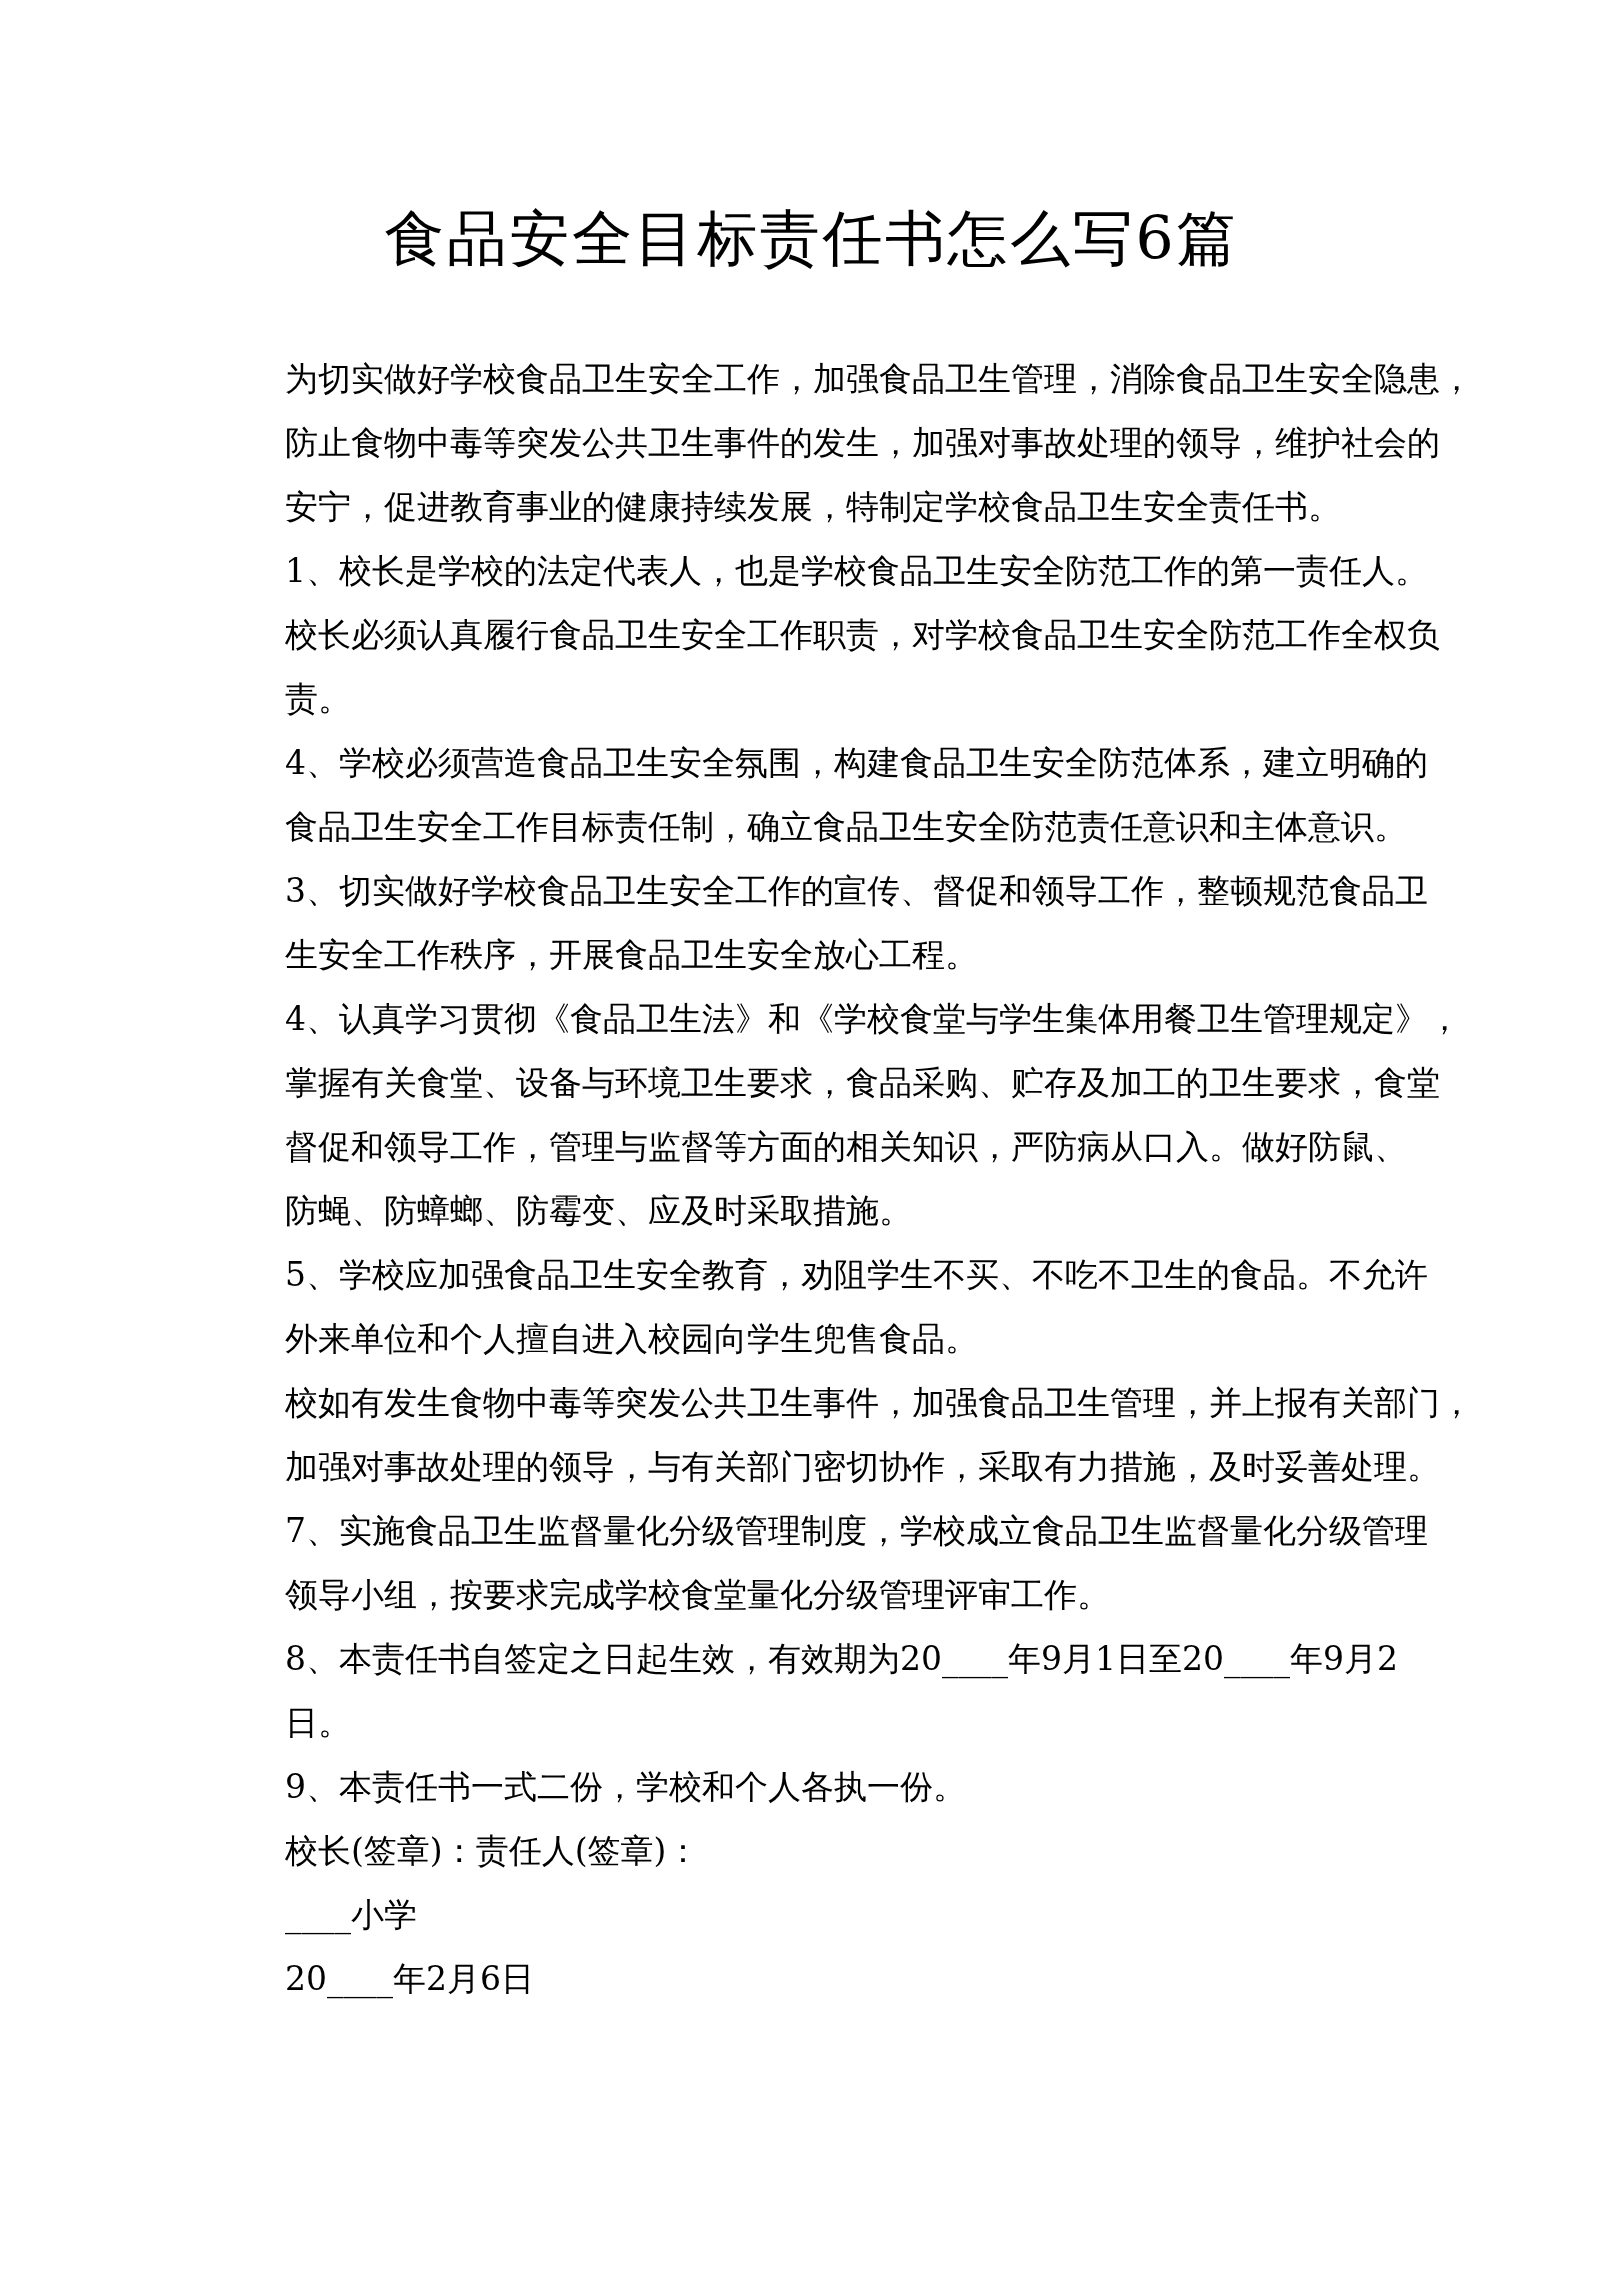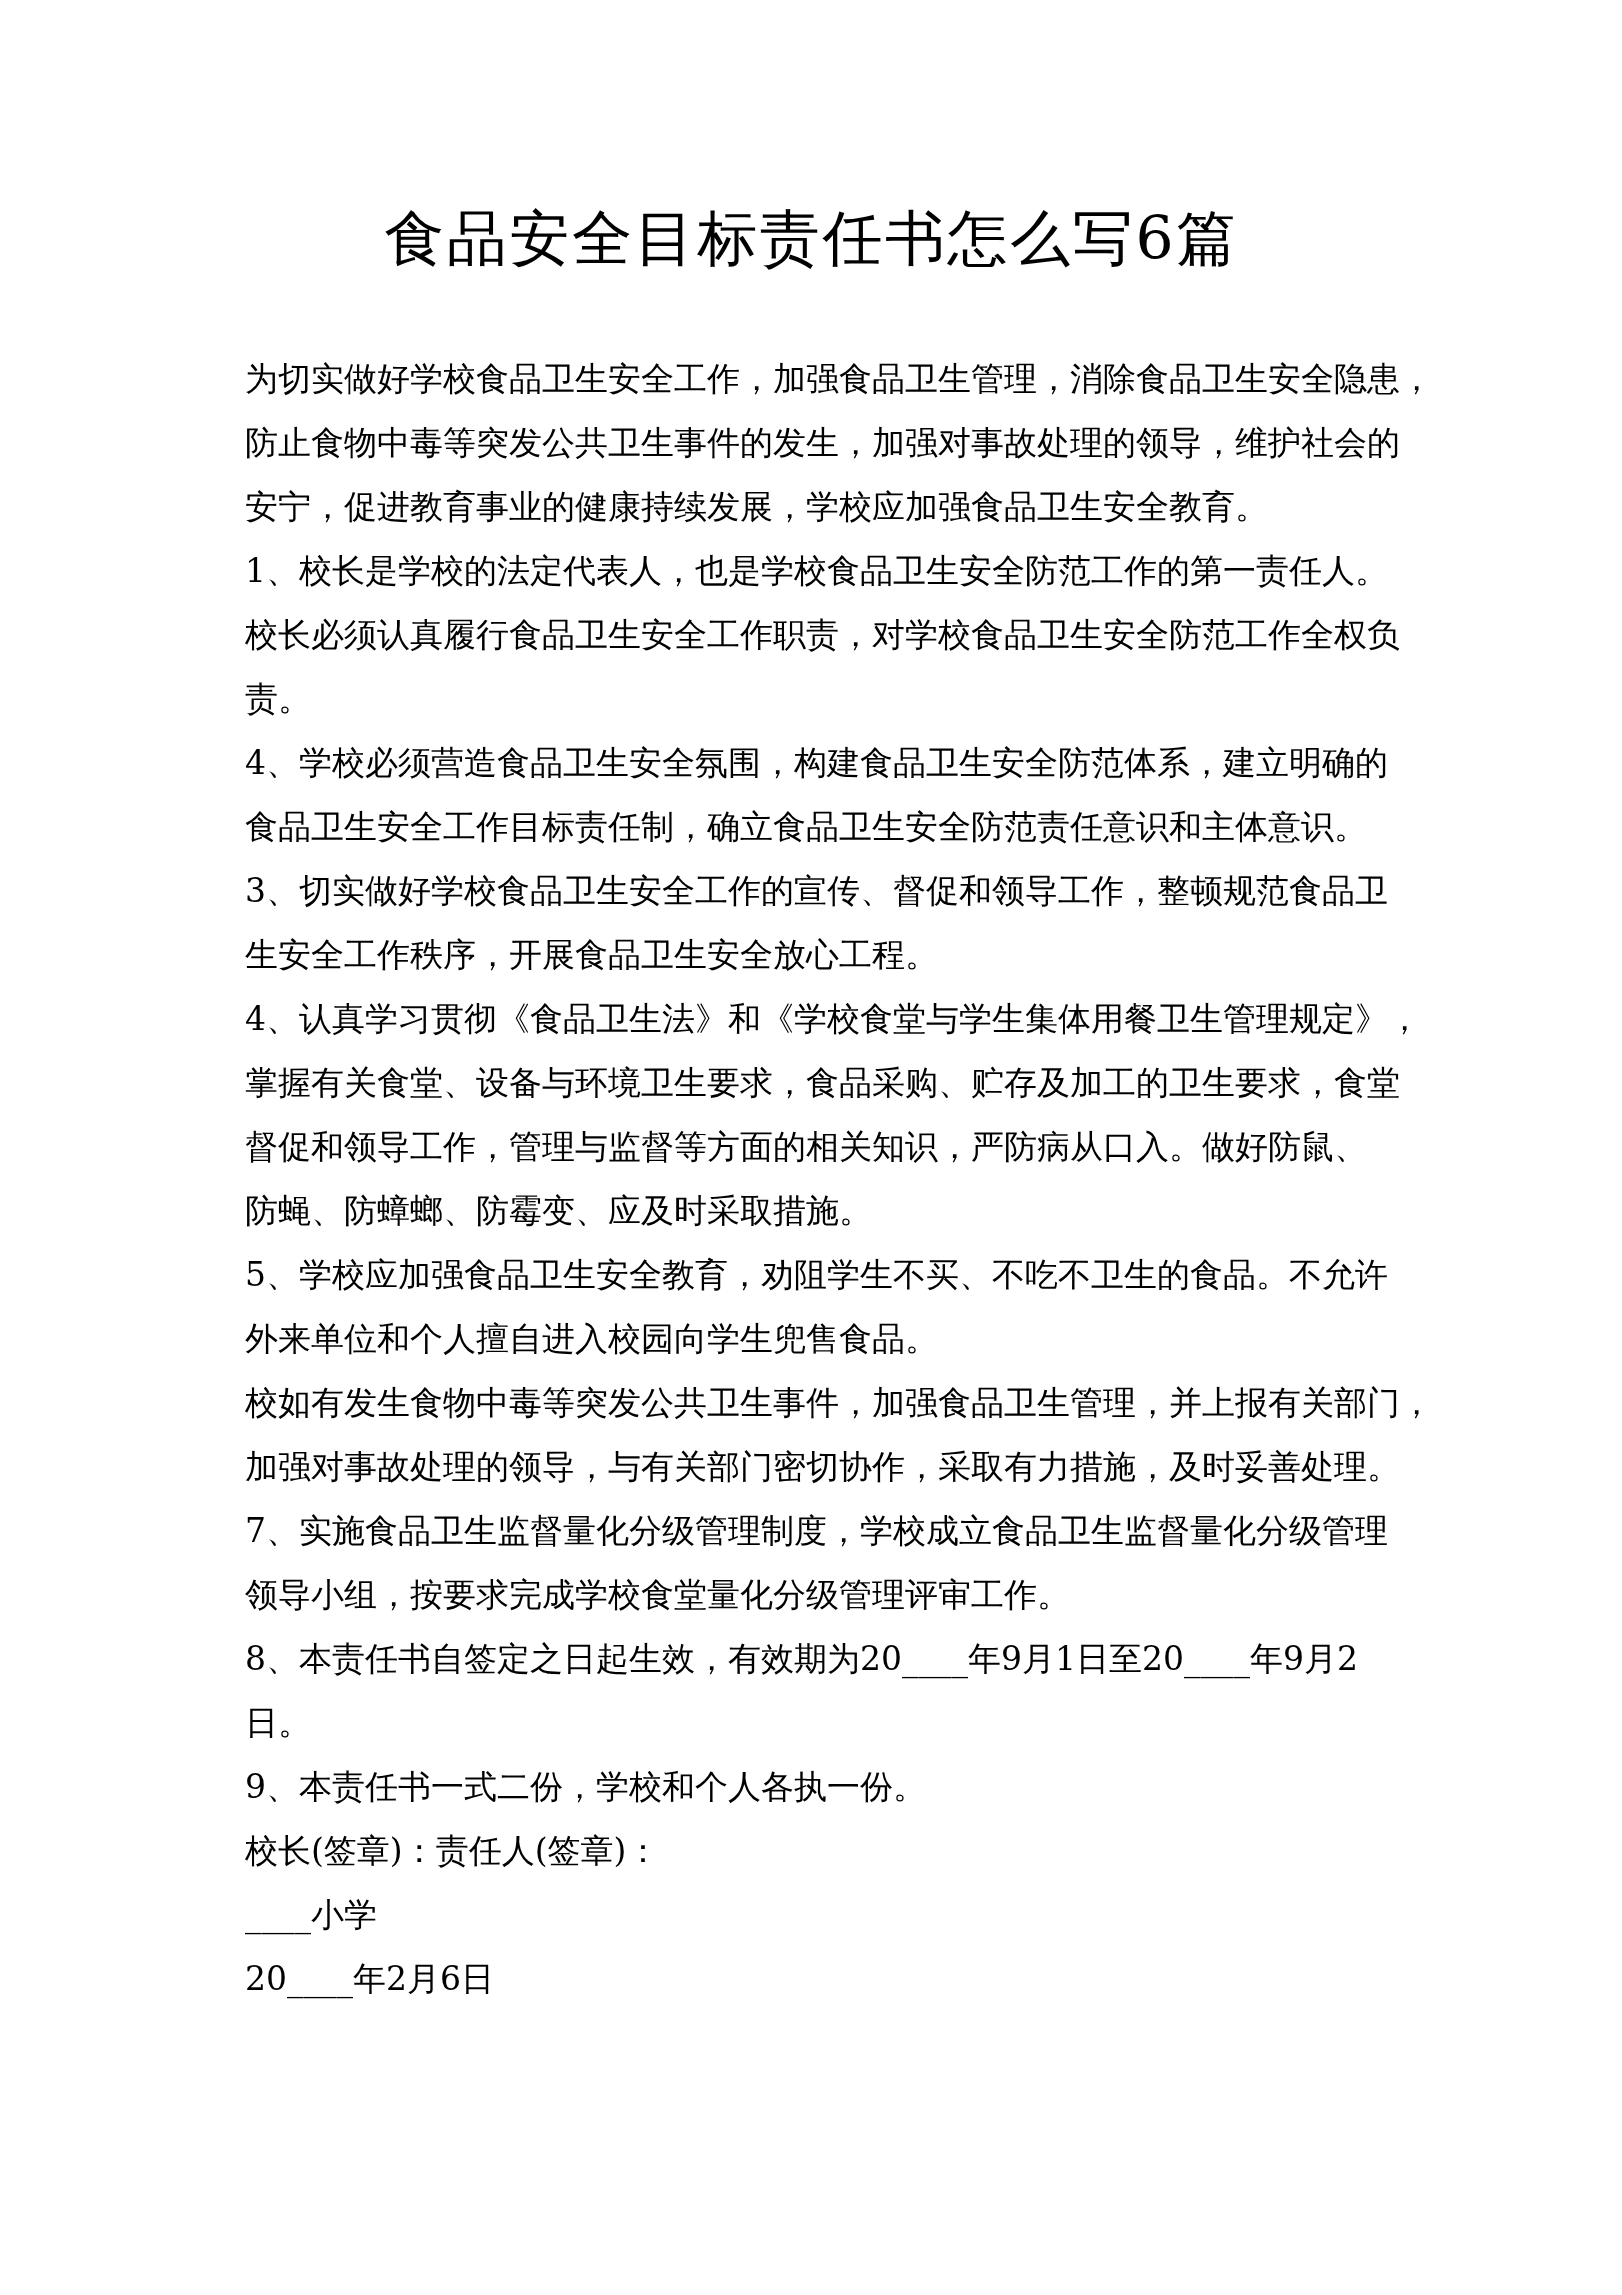--- a/index.html
+++ b/index.html
@@ -40,32 +40,33 @@
       left: 245px;
       top: 347px;
       width: 1165px;
     }
     .line {
       display: block;
       white-space: nowrap;
       font-size: 33px;
       line-height: 64px;
       height: 64px;
+      margin-left: 40px;
     }
   </style>
 </head>
 <body>
 
 <div class="page">
   <h1 class="title">食品安全目标责任书怎么写6篇</h1>
 
   <div class="body">
     <span class="line">为切实做好学校食品卫生安全工作，加强食品卫生管理，消除食品卫生安全隐患，</span>
     <span class="line">防止食物中毒等突发公共卫生事件的发生，加强对事故处理的领导，维护社会的</span>
-    <span class="line">安宁，促进教育事业的健康持续发展，学校应加强食品卫生安全教育。</span>
+    <span class="line">安宁，促进教育事业的健康持续发展，特制定学校食品卫生安全责任书。</span>
     <span class="line">1、校长是学校的法定代表人，也是学校食品卫生安全防范工作的第一责任人。</span>
     <span class="line">校长必须认真履行食品卫生安全工作职责，对学校食品卫生安全防范工作全权负</span>
     <span class="line">责。</span>
     <span class="line">4、学校必须营造食品卫生安全氛围，构建食品卫生安全防范体系，建立明确的</span>
     <span class="line">食品卫生安全工作目标责任制，确立食品卫生安全防范责任意识和主体意识。</span>
     <span class="line">3、切实做好学校食品卫生安全工作的宣传、督促和领导工作，整顿规范食品卫</span>
     <span class="line">生安全工作秩序，开展食品卫生安全放心工程。</span>
     <span class="line">4、认真学习贯彻《食品卫生法》和《学校食堂与学生集体用餐卫生管理规定》，</span>
     <span class="line">掌握有关食堂、设备与环境卫生要求，食品采购、贮存及加工的卫生要求，食堂</span>
     <span class="line">督促和领导工作，管理与监督等方面的相关知识，严防病从口入。做好防鼠、</span>

